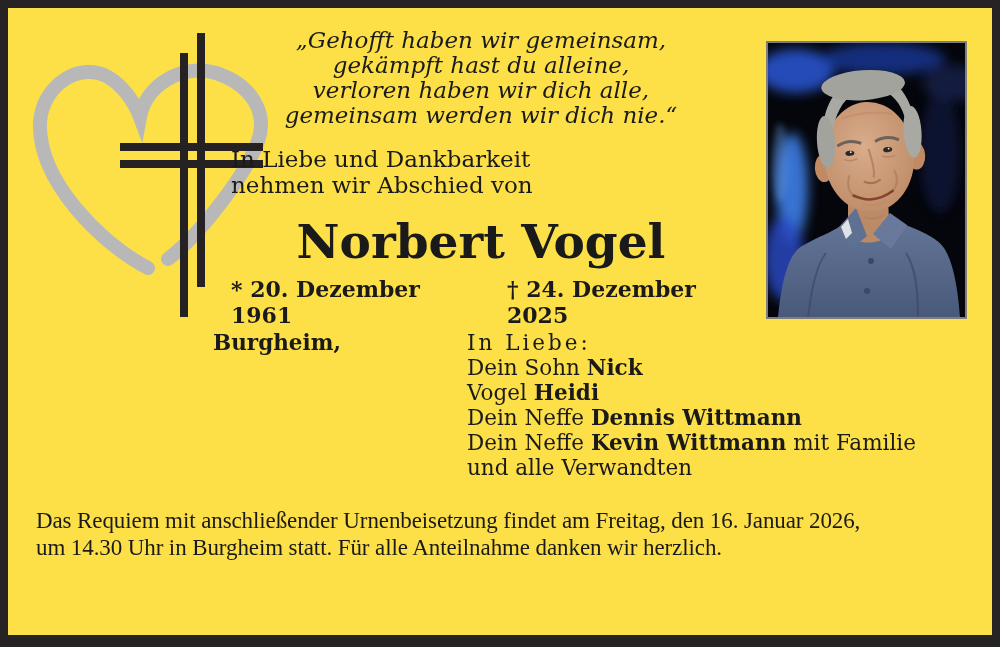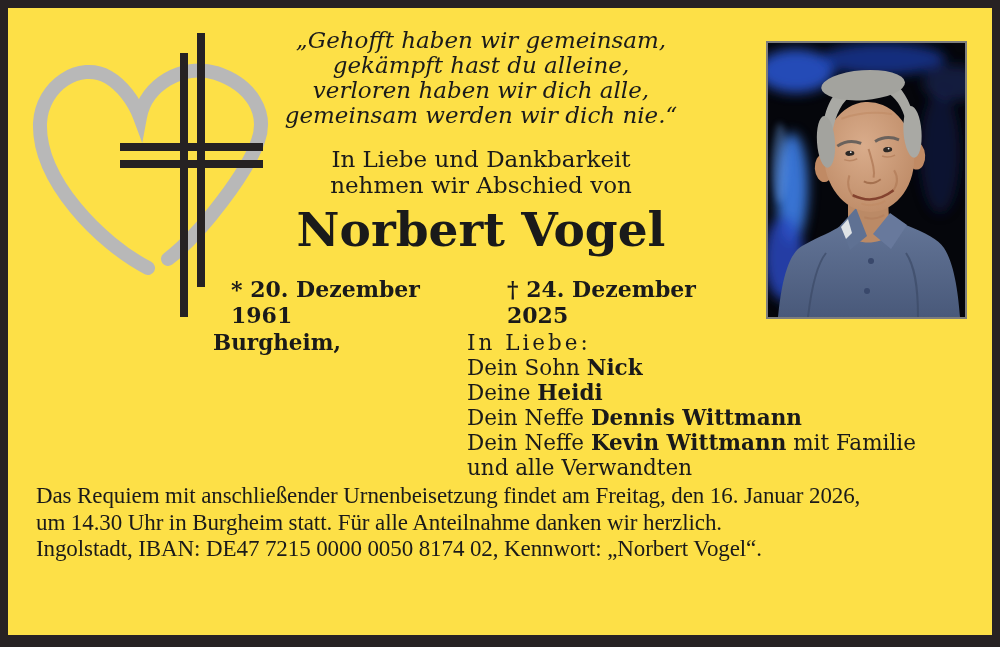--- a/index.html
+++ b/index.html
@@ -10,38 +10,38 @@
   .frame {
     position:absolute; inset:0; pointer-events:none;
     border-style:solid; border-color:#272223; border-width:8px 8px 12px 8px;
   }
   .abs { position:absolute; }
   
   .emblem { left:30px; top:25px; width:240px; height:300px; }
   
   .quote  { left:231px; top:28px;  width:500px; text-align:center;
             font-style:italic; font-size:23px; line-height:25px; font-weight:500; }
-  .intro  { left:231px; top:146px; width:500px; text-align:center;
+  .intro  { left:231px; top:146px; width:500px; text-align:left;
             font-size:23px; line-height:26px; }
-  .name   { left:231px; top:202px; width:500px; text-align:center;
+  .name   { left:231px; top:214px; width:500px; text-align:center;
             font-size:47px; line-height:56px; font-weight:bold; }
   .dates  { left:231px; top:276px; width:500px; display:flex;
             justify-content:center; gap:52px; font-weight:bold; font-size:22px; }
   
   .portrait { left:766px; top:41px; width:197px; height:274px;
               border:2px solid #7d7d7d; background:#06070c; }
   .portrait svg { display:block; }
   
   .cityblock { left:213px; top:330px; font-size:21.5px; line-height:25px;text-align:center; }
   .cityblock .city { font-weight:bold; }
   .family { left:467px; top:330px; font-size:21.5px; line-height:25px; }
   .family .heading { letter-spacing:3px; }
   .family .b, .b { font-weight:bold; }
   
-  .footer { left:36px; top:483px; width:928px;
+  .footer { left:36px; top:508px; width:928px;
             font-family:"Liberation Serif", serif;
             font-size:23px; line-height:26.5px; letter-spacing:-0.1px; }
 </style>
 </head>
 <body>
 
 <div class="page">
 
   <div class="frame"></div>
 
@@ -163,26 +163,25 @@
   </div>
 
   <div class="abs cityblock">
     <div class="city">Burgheim,</div>
   </div>
 
   <div class="abs family">
     <div class="heading">In Liebe:</div>
     <div id="mourner-lines">
         <div><span>Dein Sohn </span><span class="b">Nick</span></div>
-        <div><span>Deine </span><span class="b">Heidi</span></div>
+        <div><span>Vogel </span><span class="b">Heidi</span></div>
         <div><span>Dein Neffe </span><span class="b">Dennis Wittmann</span></div>
         <div><span>Dein Neffe </span><span class="b">Kevin Wittmann</span><span> mit Familie</span></div>
         <div><span>und alle Verwandten</span></div>
       </div>
   </div>
 
   <div class="abs footer" id="footer">
       <div>Das Requiem mit anschließender Urnenbeisetzung findet am Freitag, den 16. Januar 2026,</div>
       <div>um 14.30 Uhr in Burgheim statt. Für alle Anteilnahme danken wir herzlich.</div>
-      <div>Ingolstadt, IBAN: DE47 7215 0000 0050 8174 02, Kennwort: „Norbert Vogel“.</div>
     </div>
 
 </div>
 
 </body></html>

